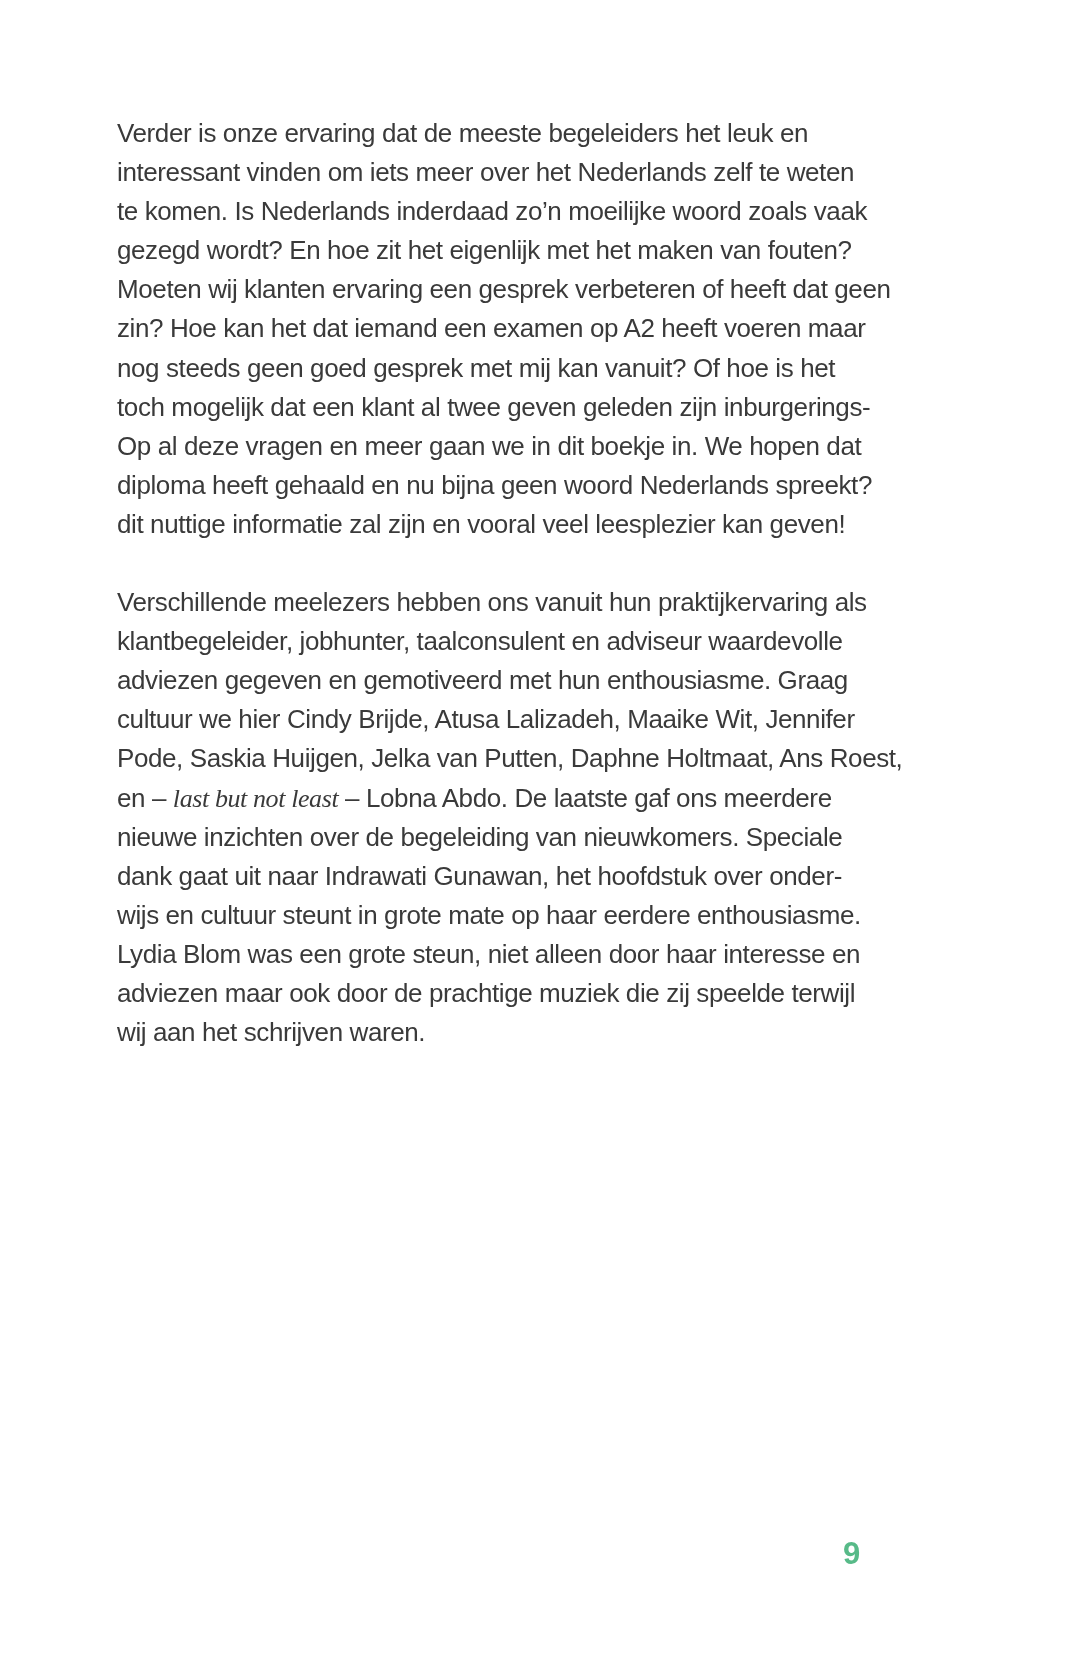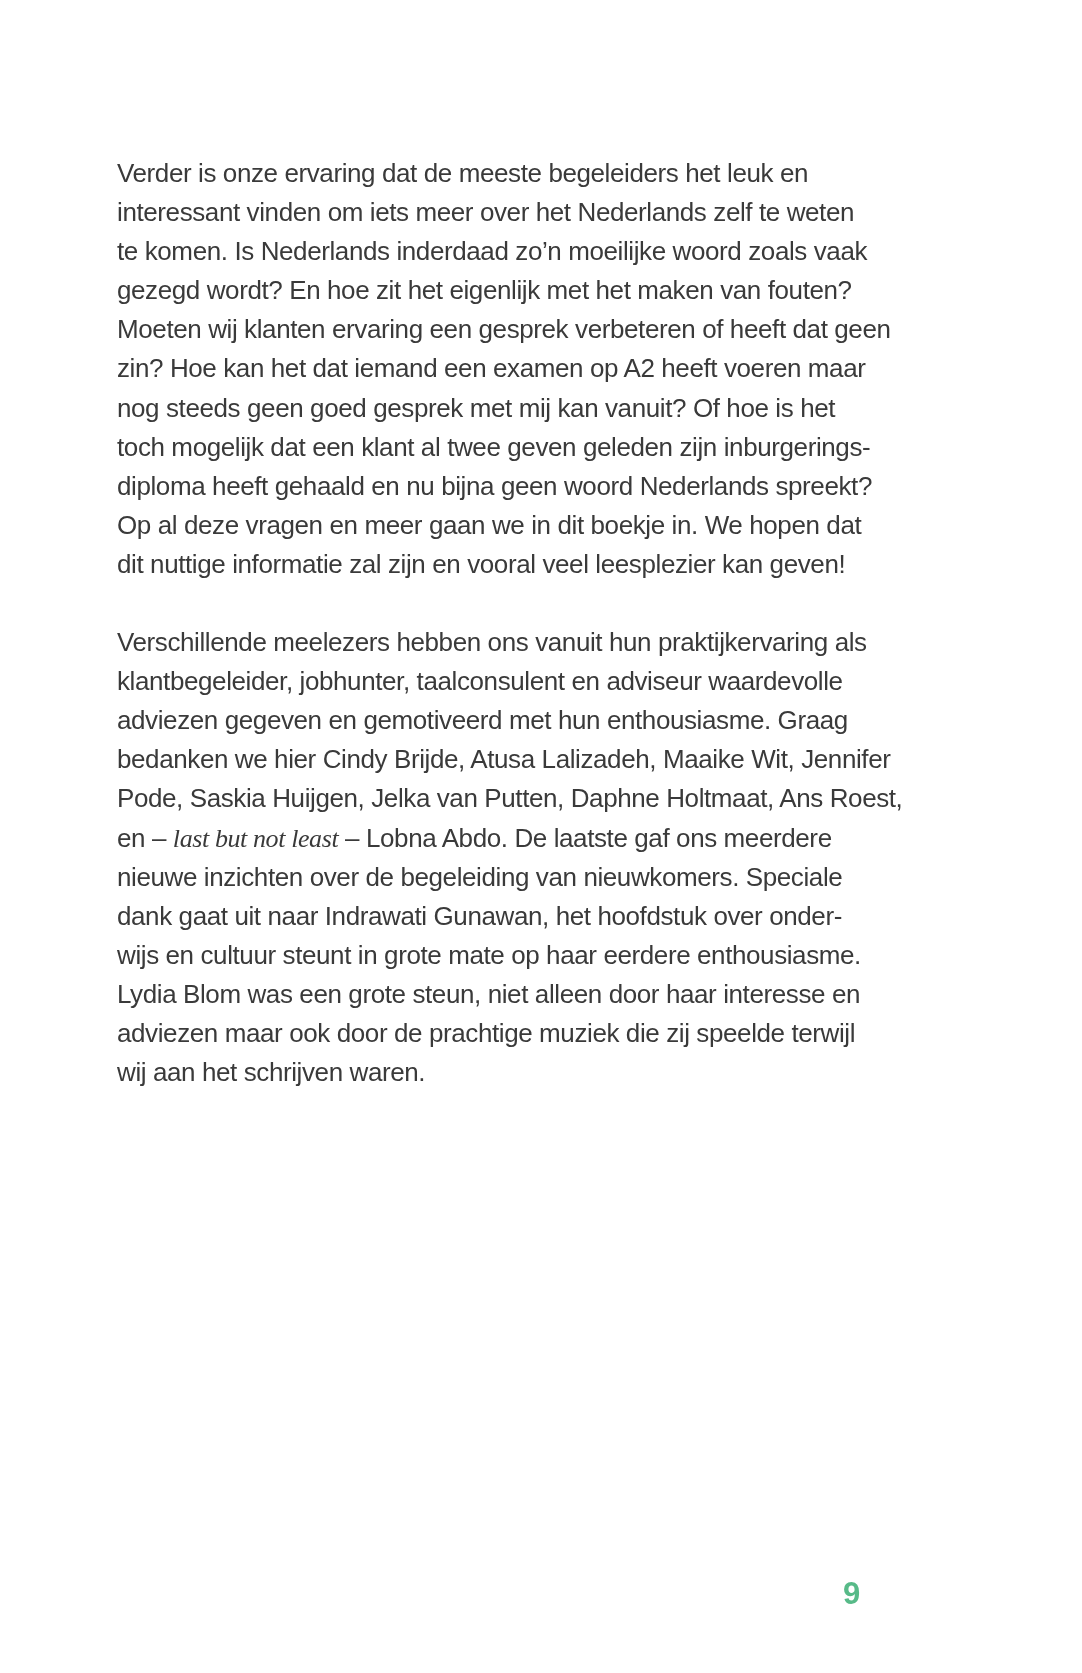--- a/index.html
+++ b/index.html
@@ -11,21 +11,20 @@
     height: 1673px;
     background: #ffffff;
     position: relative;
     font-family: "Liberation Sans", sans-serif;
     overflow: hidden;
   }
   .page {
     position: absolute;
     inset: 0;
     background: #ffffff;
-    margin-top: 40px;
   }
   .text-block {
     position: absolute;
     left: 117px;
     top: 114px;
     width: 840px;
     color: #3a3a3a;
   }
   .para {
     font-size: 26px;
@@ -60,29 +59,29 @@
   <main class="text-block">
     <div class="para">
         <div class="line">Verder is onze ervaring dat de meeste begeleiders het leuk en</div>
         <div class="line">interessant vinden om iets meer over het Nederlands zelf te weten</div>
         <div class="line">te komen. Is Nederlands inderdaad zo’n moeilijke woord zoals vaak</div>
         <div class="line">gezegd wordt? En hoe zit het eigenlijk met het maken van fouten?</div>
         <div class="line">Moeten wij klanten ervaring een gesprek verbeteren of heeft dat geen</div>
         <div class="line">zin? Hoe kan het dat iemand een examen op A2 heeft voeren maar</div>
         <div class="line">nog steeds geen goed gesprek met mij kan vanuit? Of hoe is het</div>
         <div class="line">toch mogelijk dat een klant al twee geven geleden zijn inburgerings-</div>
+        <div class="line">Op al deze vragen en meer gaan we in dit boekje in. We hopen dat</div>
         <div class="line">diploma heeft gehaald en nu bijna geen woord Nederlands spreekt?</div>
-        <div class="line">Op al deze vragen en meer gaan we in dit boekje in. We hopen dat</div>
         <div class="line">dit nuttige informatie zal zijn en vooral veel leesplezier kan geven!</div>
       </div>
     <div class="para para-gap">
         <div class="line">Verschillende meelezers hebben ons vanuit hun praktijkervaring als</div>
         <div class="line">klantbegeleider, jobhunter, taalconsulent en adviseur waardevolle</div>
         <div class="line">adviezen gegeven en gemotiveerd met hun enthousiasme. Graag</div>
-        <div class="line">bedanken we hier Cindy Brijde, Atusa Lalizadeh, Maaike Wit, Jennifer</div>
+        <div class="line">cultuur we hier Cindy Brijde, Atusa Lalizadeh, Maaike Wit, Jennifer</div>
         <div class="line">Pode, Saskia Huijgen, Jelka van Putten, Daphne Holtmaat, Ans Roest,</div>
         <div class="line"><span>en – </span><span class="em">last but not least</span><span> –  Lobna Abdo. De laatste gaf ons meerdere</span></div>
         <div class="line">nieuwe inzichten over de begeleiding van nieuwkomers. Speciale</div>
         <div class="line">dank gaat uit naar Indrawati Gunawan, het hoofdstuk over onder-</div>
         <div class="line">wijs en cultuur steunt in grote mate op haar eerdere enthousiasme.</div>
         <div class="line">Lydia Blom was een grote steun, niet alleen door haar interesse en</div>
         <div class="line">adviezen maar ook door de prachtige muziek die zij speelde terwijl</div>
         <div class="line">wij aan het schrijven waren.</div>
       </div>
   </main>

